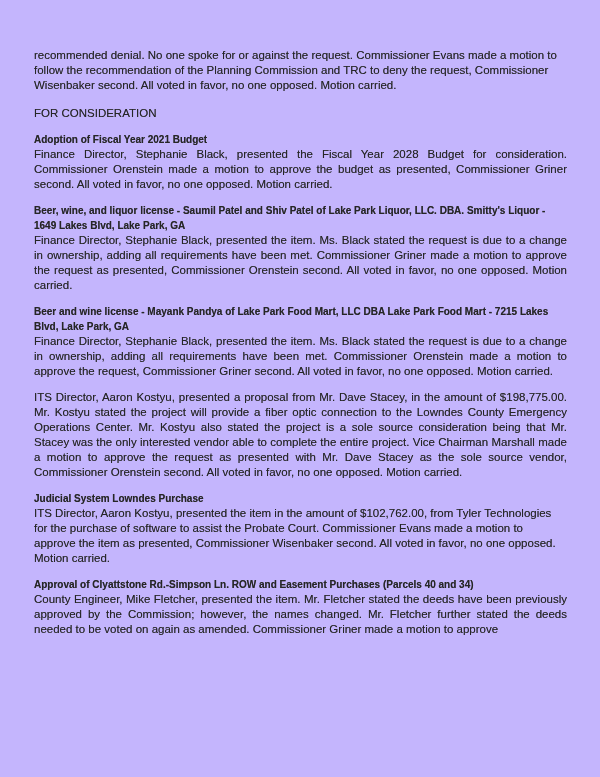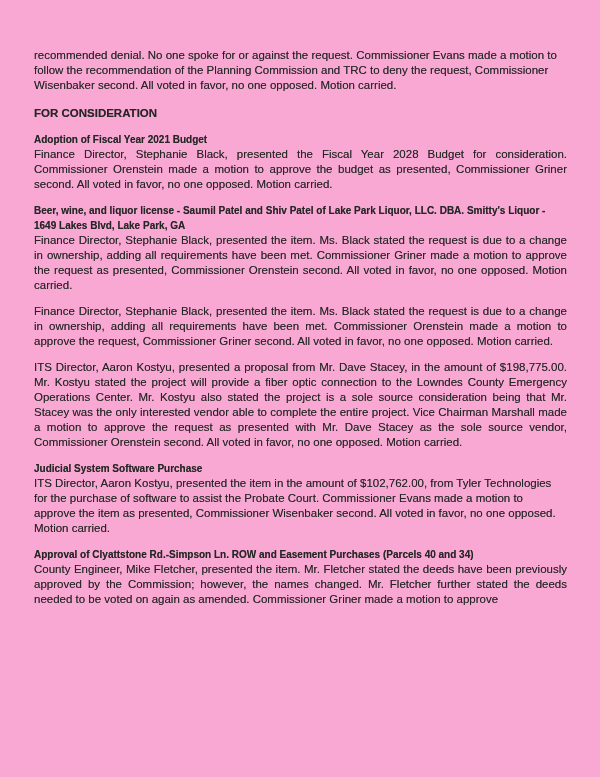--- a/index.html
+++ b/index.html
@@ -5,39 +5,39 @@
   html, body {
     margin: 0;
     padding: 0;
     background: #ffffff;
   }
   .page {
     position: relative;
     box-sizing: border-box;
     width: 600px;
     height: 777px;
-    background: #f9a8d4;
+    background: #c4b5fd;
     color: #262626;
     font-family: "Liberation Sans", sans-serif;
     font-size: 11.5px;
     line-height: 15px;
     padding: 48px 33px 40px 34px;
     overflow: hidden;
     text-shadow: 0 0 0.6px rgba(45,45,45,0.55);
   }
   .para {
     margin: 0;
   }
   .para.justify {
     text-align: justify;
   }
   .section-header {
     margin: 13px 0 0 0;
     font-size: 11.5px;
-    font-weight: bold;
+    font-weight: normal;
     line-height: 15px;
   }
   .agenda-item {
     margin-top: 11px;
   }
   .agenda-item h3 {
     margin: 0;
     font-size: 10px;
     font-weight: bold;
     line-height: 15px;
@@ -56,29 +56,30 @@
     <h3>Adoption of Fiscal Year 2021 Budget</h3>
     <p class="para justify">Finance Director, Stephanie Black, presented the Fiscal Year 2028 Budget for consideration.  Commissioner Orenstein made a motion to approve the budget as presented, Commissioner Griner second.  All voted in favor, no one opposed.  Motion carried.</p>
   </section>
 
   <section class="agenda-item">
     <h3>Beer, wine, and liquor license - Saumil Patel and Shiv Patel of Lake Park Liquor, LLC. DBA. Smitty's Liquor - 1649 Lakes Blvd, Lake Park, GA</h3>
     <p class="para justify">Finance Director, Stephanie Black, presented the item.  Ms. Black stated the request is due to a change in ownership, adding all requirements have been met.  Commissioner Griner made a motion to approve the request as presented, Commissioner Orenstein second.  All voted in favor, no one opposed.  Motion carried.</p>
   </section>
 
   <section class="agenda-item">
+    <h3>Beer and wine license - Mayank Pandya of Lake Park Food Mart, LLC DBA Lake Park Food Mart - 7215 Lakes Blvd, Lake Park, GA</h3>
     <p class="para justify">Finance Director, Stephanie Black, presented the item.  Ms. Black stated the request is due to a change in ownership, adding all requirements have been met.  Commissioner Orenstein made a motion to approve the request, Commissioner Griner second.  All voted in favor, no one opposed.  Motion carried.</p>
   </section>
 
   <section class="agenda-item">
     <p class="para justify">ITS Director, Aaron Kostyu, presented a proposal from Mr. Dave Stacey, in the amount of $198,775.00.  Mr. Kostyu stated the project will provide a fiber optic connection to the Lowndes County Emergency Operations Center.  Mr. Kostyu also stated the project is a sole source consideration being that Mr. Stacey was the only interested vendor able to complete the entire project. Vice Chairman Marshall made a motion to approve the request as presented with Mr. Dave Stacey as the sole source vendor, Commissioner Orenstein second.  All voted in favor, no one opposed.  Motion carried.</p>
   </section>
 
   <section class="agenda-item">
-    <h3>Judicial System Software Purchase</h3>
+    <h3>Judicial System Lowndes Purchase</h3>
     <p class="para">ITS Director, Aaron Kostyu, presented the item in the amount of $102,762.00, from Tyler Technologies for the purchase of software to assist the Probate Court.  Commissioner Evans made a motion to approve the item as presented, Commissioner Wisenbaker second.  All voted in favor, no one opposed.  Motion carried.</p>
   </section>
 
   <section class="agenda-item">
     <h3>Approval of  Clyattstone Rd.-Simpson Ln. ROW and Easement Purchases (Parcels 40 and 34)</h3>
     <p class="para justify">County Engineer, Mike Fletcher, presented the item.  Mr. Fletcher stated the deeds have been previously approved by the Commission; however, the names changed.  Mr. Fletcher further stated the deeds needed to be voted on again as amended.  Commissioner Griner made a motion to approve</p>
   </section>
 
 </div>
 

